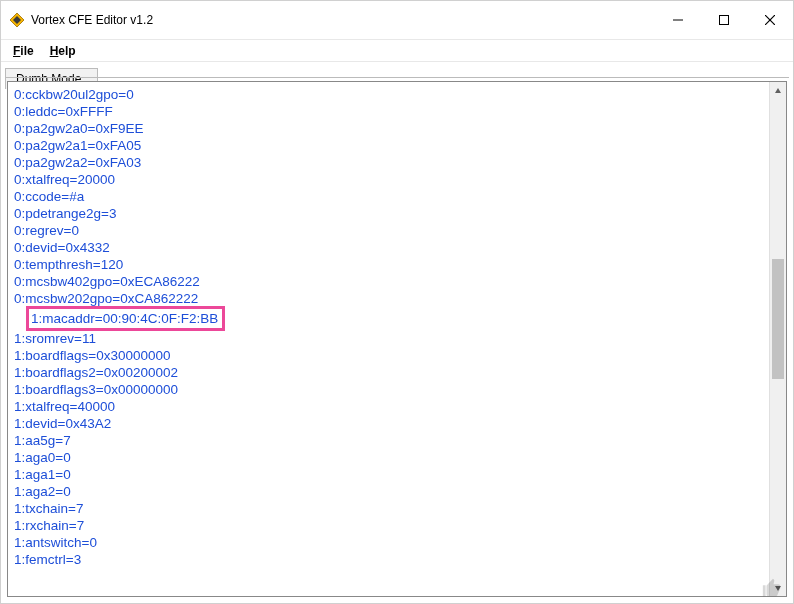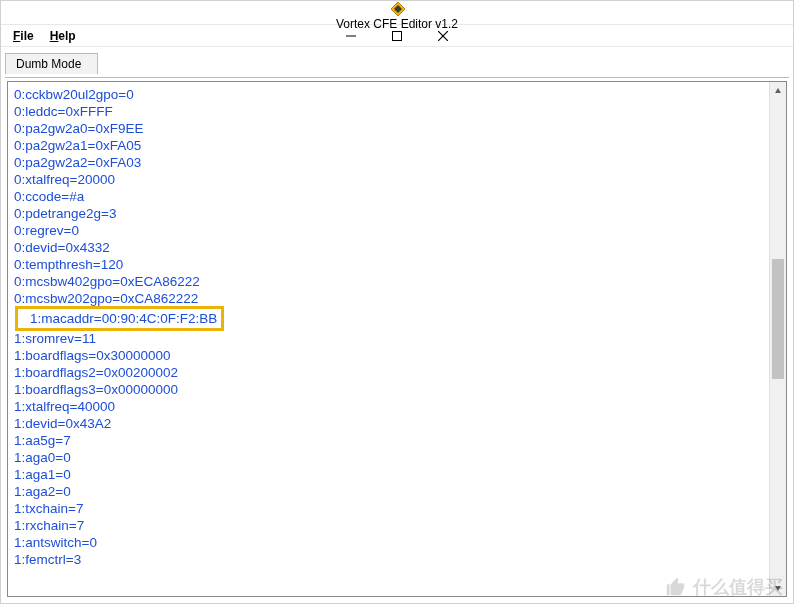--- a/index.html
+++ b/index.html
@@ -9,26 +9,25 @@
     font-size: 13px;
     background: #fff;
     color: #000;
     width: 794px;
     height: 604px;
     overflow: hidden;
     border: 1px solid #d0d0d0;
     position: relative;
   }
   .titlebar {
-    height: 24px;
+    height: 39px;
     display: flex;
     align-items: center;
     background: #fff;
     border-bottom: 1px solid #e8e8e8;
-    flex-direction: column;
   }
   .titlebar .app-icon {
     width: 16px; height: 16px;
     margin: 0 6px 0 8px;
     display: inline-block;
   }
   .titlebar .title-text {
     flex: 0 0 auto;
     font-size: 12px;
     color: #000;
@@ -102,23 +101,23 @@
     font-family: "Segoe UI", Tahoma, sans-serif;
     font-size: 13.5px;
     line-height: 17px;
     white-space: pre;
     overflow: hidden;
     color: #1d4ed8;
   }
   .line { display:block; }
   .hl {
     display: inline-block;
-    border: 3px solid #eab308;
-    padding: 1px 4px 1px 12px;
-    margin: -1px 1px;
+    border: 3px solid #ec4899;
+    padding: 1px 4px 1px 2px;
+    margin: -1px 12px;
     line-height: 17px;
   }
   .scrollbar {
     width: 17px;
     background: #f0f0f0;
     display: flex;
     flex-direction: column;
     border-left: 1px solid #e0e0e0;
   }
   .scroll-btn {
@@ -206,14 +205,13 @@
           <polygon points="1,2 7,2 4,7" fill="#606060"></polygon>
         </svg>
     </div>
   </div>
 </div>
 
 <div class="watermark">
   <svg class="wm-icon" viewBox="0 0 24 24">
     <path fill="#000" d="M2 21h3V9H2v12zm19-11c0-1.1-.9-2-2-2h-5.3l.8-3.8v-.3c0-.4-.2-.8-.4-1.1L13 2 6.6 8.6C6.2 8.9 6 9.4 6 10v9c0 1.1.9 2 2 2h8c.8 0 1.5-.5 1.8-1.2l3-7c.1-.3.2-.5.2-.8v-2z"></path>
   </svg>
-  <span>什么值得买</span>
 </div>
 
 </body></html>

